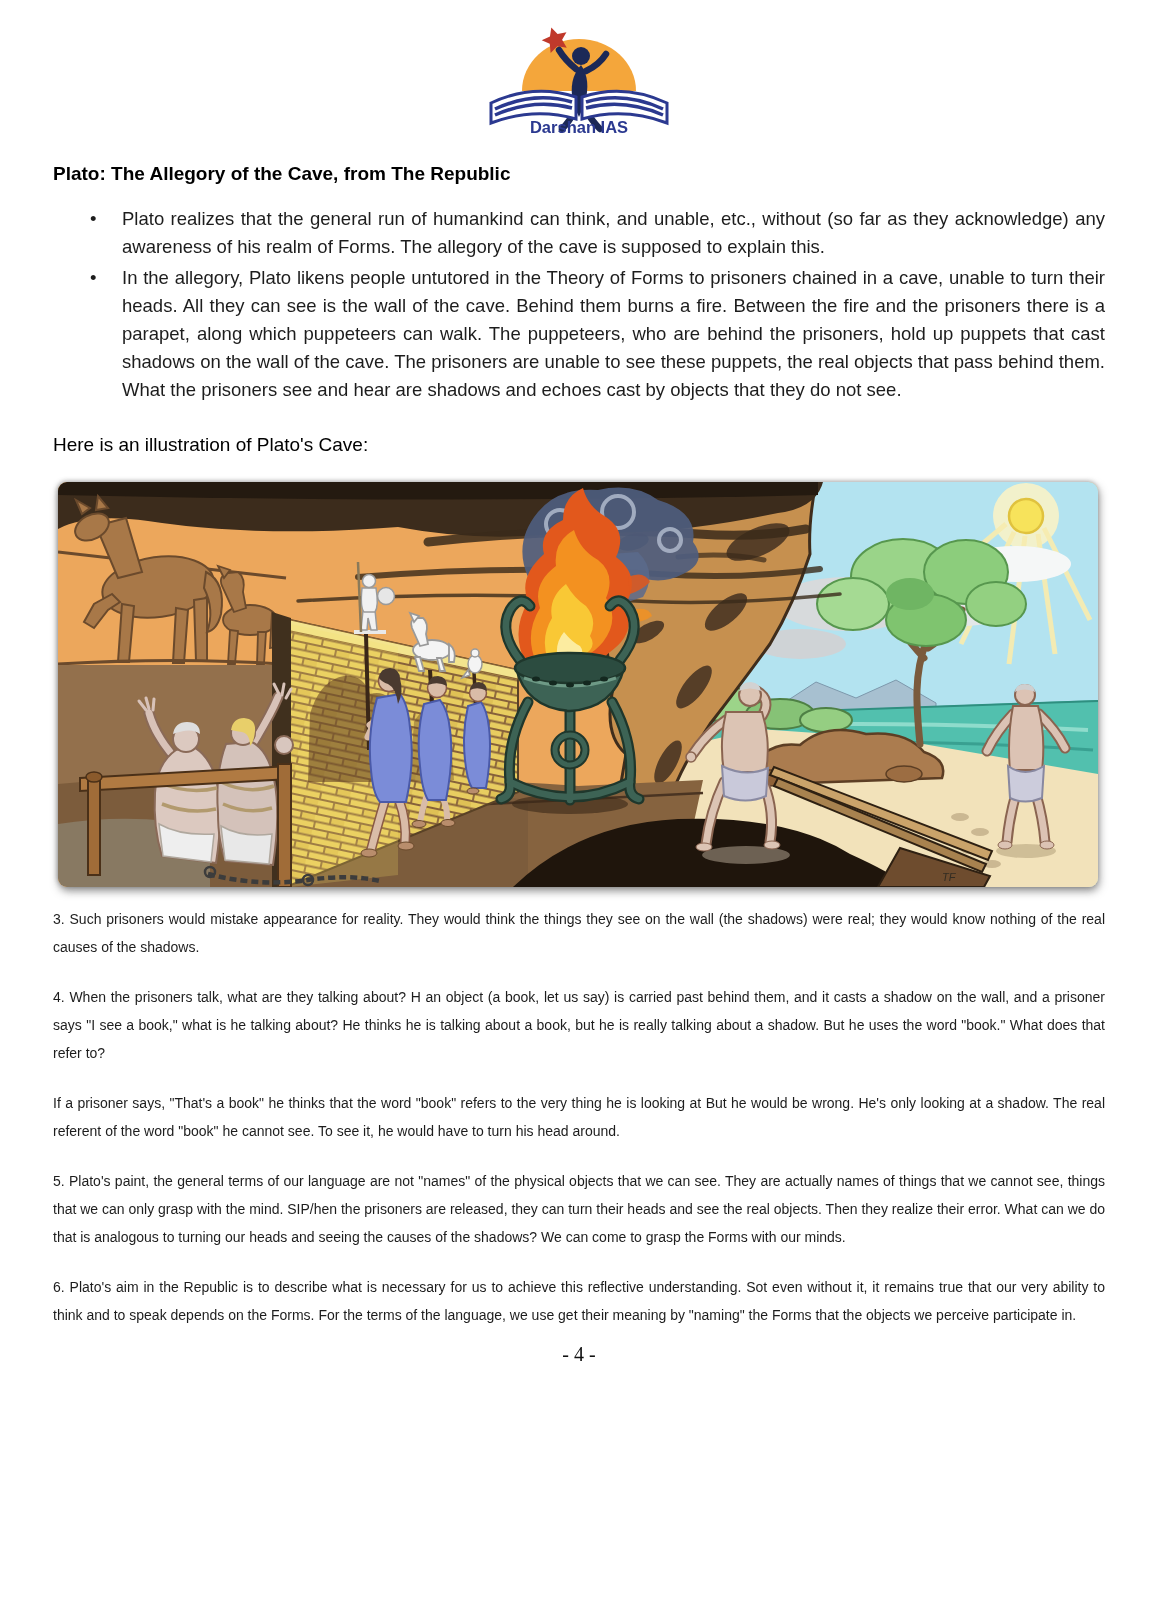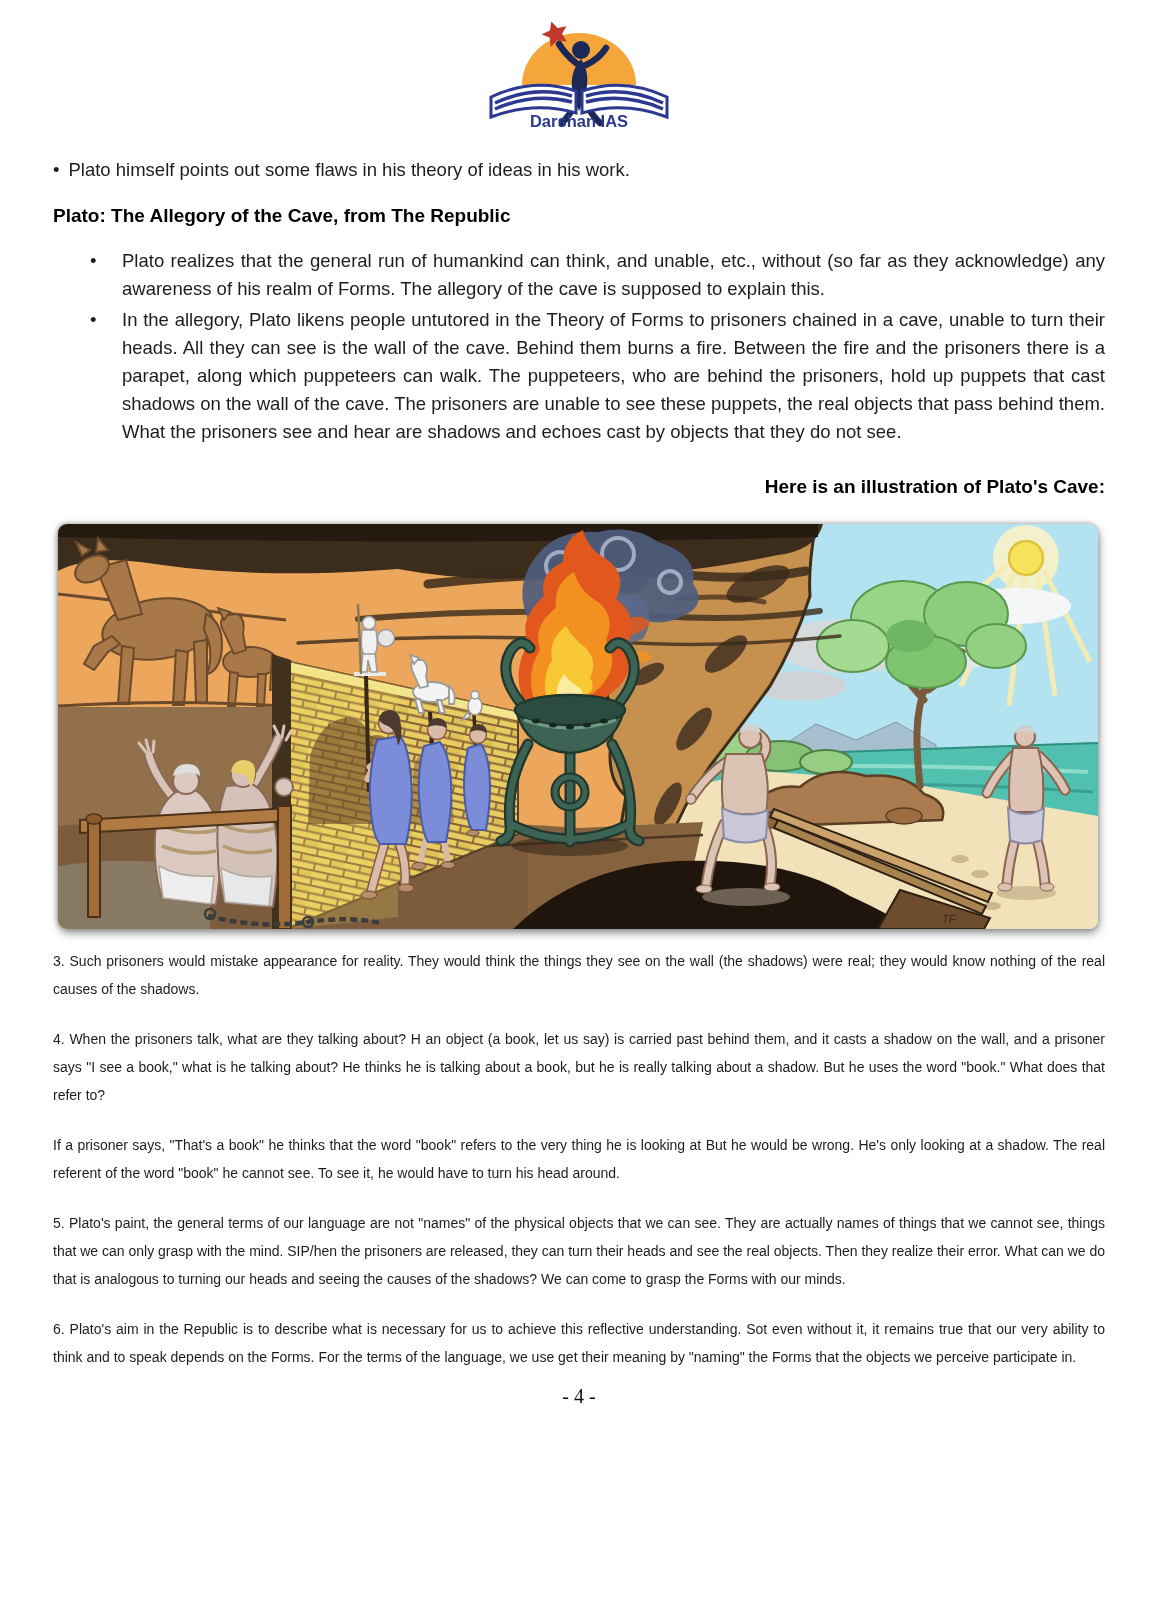--- a/index.html
+++ b/index.html
@@ -1,28 +1,28 @@
 <!DOCTYPE html>
 <html><head>
 <meta charset="utf-8">
 <style>
   html,body{margin:0;padding:0;background:#ffffff;}
   body{font-family:"Liberation Sans",sans-serif;color:#1d1d1d;}
   .page{width:1158px;height:1600px;background:#fff;box-sizing:border-box;
-        padding:17px 53px 0 53px;overflow:hidden;position:relative;}
+        padding:23px 53px 0 53px;overflow:hidden;position:relative;}
   .logo-wrap{text-align:center;}
   .logo-wrap svg{display:inline-block;}
   .intro{margin:26px 0 0 0;font-size:18.5px;}
   .intro .marker{margin-right:9px;}
   .section-heading{font-size:19px;font-weight:bold;margin:24px 0 0 0;color:#000;}
   ul.points{list-style:none;margin:20px 0 0 0;padding:0;}
   ul.points li{position:relative;padding-left:69px;font-size:18.5px;line-height:28px;
                text-align:justify;margin-bottom:3px;}
   ul.points li .marker{position:absolute;left:37px;top:0;}
-  .illus-heading{font-size:19px;font-weight:bold;text-align:right;margin:30px 0 0 0;color:#000;}
+  .illus-heading{font-size:19px;font-weight:normal;text-align:left;margin:30px 0 0 0;color:#000;}
   figure.cave{margin:26px 0 0 5px;width:1040px;border-radius:9px;overflow:hidden;
               box-shadow:1px 4px 9px rgba(50,50,50,.55), -1px -1px 4px rgba(60,60,60,.35);
               line-height:0;}
   .para{font-size:14px;line-height:28px;text-align:justify;margin:22px 0 0 0;}
   .para.first{margin-top:18px;}
   .page-footer{text-align:center;font-family:"Liberation Serif",serif;font-size:20px;
                margin-top:14px;color:#111;}
 </style>
 </head>
 <body>
@@ -48,21 +48,20 @@
         <path d="M188 80 Q145 60 103 74 L103 96 Q145 84 188 100 Z" fill="#ffffff" stroke="#2b3990" stroke-width="3"></path>
         <path d="M16 86 Q55 68 93 79" stroke="#2b3990" stroke-width="3.5" fill="none"></path>
         <path d="M16 92 Q55 75 93 85" stroke="#2b3990" stroke-width="3.5" fill="none"></path>
         <path d="M184 86 Q145 68 107 79" stroke="#2b3990" stroke-width="3.5" fill="none"></path>
         <path d="M184 92 Q145 75 107 85" stroke="#2b3990" stroke-width="3.5" fill="none"></path>
       </g>
       <text x="100" y="110" text-anchor="middle" font-size="16.5" font-weight="bold" fill="#2b3990">Darshan IAS</text>
     </svg>
   </div>
 
-  <p class="intro"><span class="marker">•</span><span>Plato himself points out some flaws in his theory of ideas in his work.</span></p>
 
   <h2 class="section-heading">Plato: The Allegory of the Cave, from The Republic</h2>
 
   <ul class="points">
     <li><span class="marker">•</span><span>Plato realizes that the general run of humankind can think, and unable, etc., without (so far as they acknowledge) any awareness of his realm of Forms. The allegory of the cave is supposed to explain this.</span></li>
     <li><span class="marker">•</span><span>In the allegory, Plato likens people untutored in the Theory of Forms to prisoners chained in a cave, unable to turn their heads. All they can see is the wall of the cave. Behind them burns a fire. Between the fire and the prisoners there is a parapet, along which puppeteers can walk. The puppeteers, who are behind the prisoners, hold up puppets that cast shadows on the wall of the cave. The prisoners are unable to see these puppets, the real objects that pass behind them. What the prisoners see and hear are shadows and echoes cast by objects that they do not see.</span></li>
   </ul>
 
   <h3 class="illus-heading">Here is an illustration of Plato's Cave:</h3>
 

